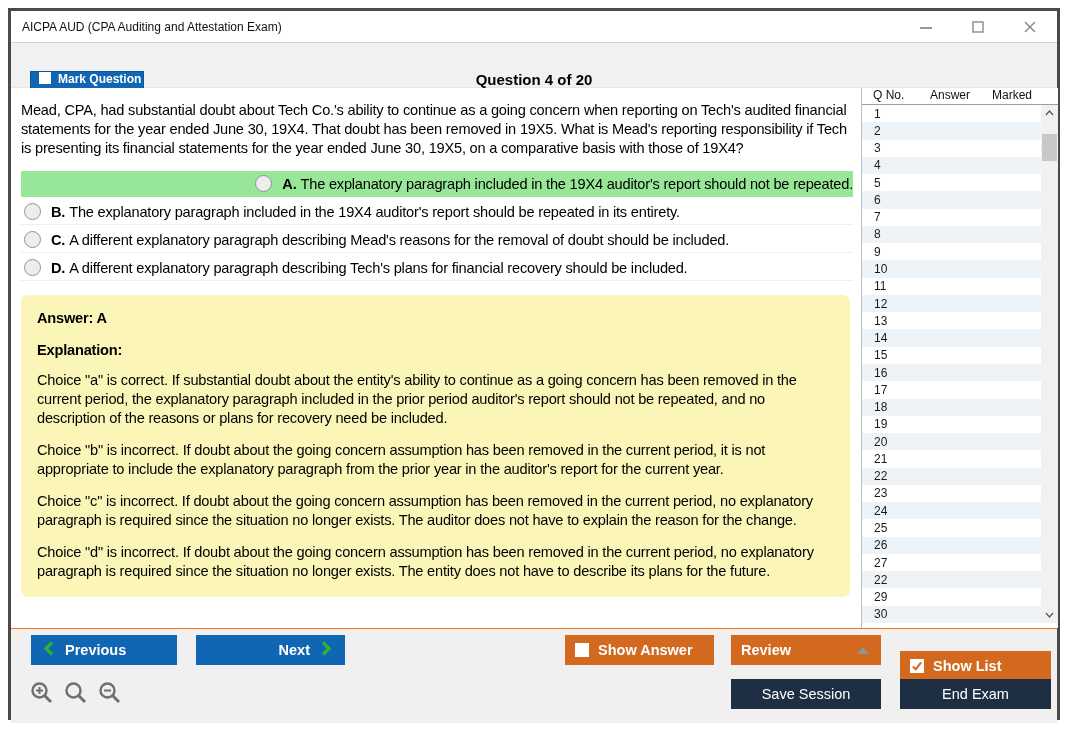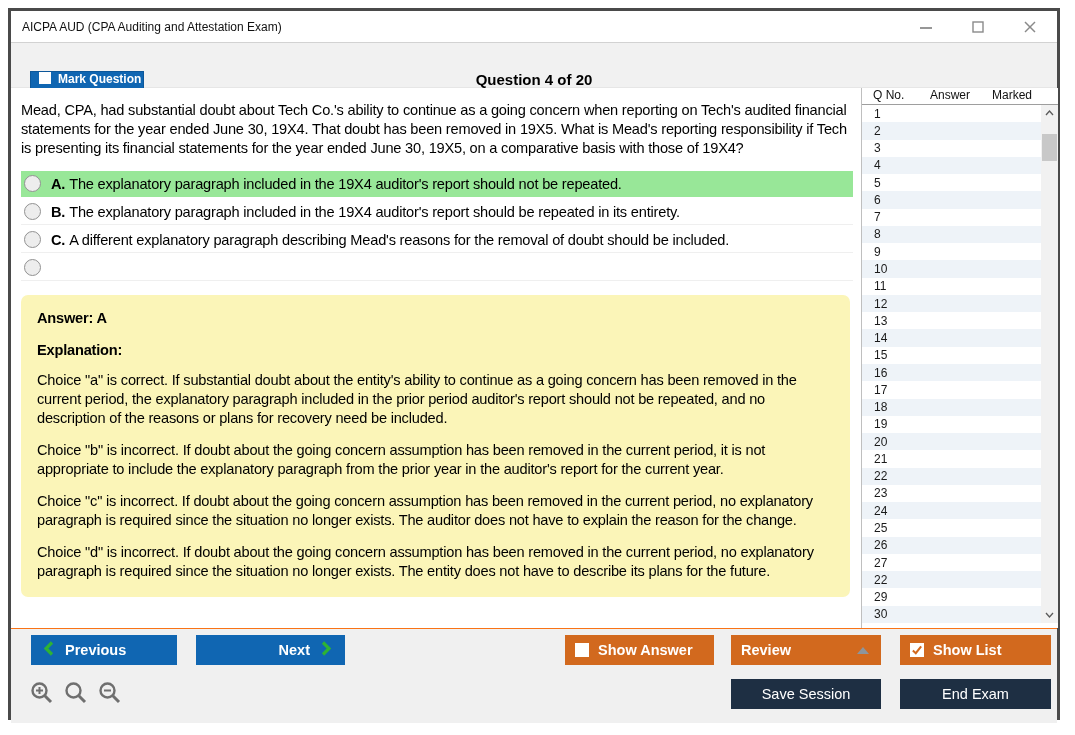--- a/index.html
+++ b/index.html
@@ -43,21 +43,21 @@
   }
   .question-text {
     margin:13px 10px 0 10px; font-size:14.6px; line-height:19px; color:#000;
     letter-spacing:-0.2px; max-width:836px;
   }
   .options { margin:13px 8px 0 10px; }
   .opt {
     display:flex; align-items:center; height:26px; margin-bottom:2px;
     padding-left:3px; border-bottom:1px solid #efefef; cursor:default;
   }
-  .opt.highlighted { background:#98e798; border-bottom:1px solid #98e798; }
+  .opt.highlighted { background:#98e798; border-bottom:1px solid #98e798;justify-content:flex-end; }
   .radio {
     width:17px; height:17px; border-radius:50%; background:#ededed;
     border:1px solid #929292; flex:0 0 17px;
   }
   .opt-text { margin-left:10px; font-size:14.6px; letter-spacing:-0.2px; color:#000; white-space:nowrap; }
   .opt-text b { margin-right:4px; }
 
   .answer-panel {
     margin:14px 11px 0 10px; background:#fbf5b8;
     padding:15px 16px 16px 16px; min-height:292px;border-radius:7px;
@@ -113,21 +113,21 @@
   }
   .btn { position:absolute; height:30px; display:flex; align-items:center; cursor:default; }
   .btn-blue { background:#1066b2; color:#fff; font-weight:bold; font-size:14.5px; }
   .btn-orange { background:#d2691e; color:#fff; font-weight:bold; font-size:14.5px; }
   .btn-navy { background:#1e2f43; color:#fff; font-size:14.5px; justify-content:center; }
 
   .btn-previous { left:20px; top:6px; width:146px; padding-left:13px; gap:11px; }
   .btn-next { left:185px; top:6px; width:149px; justify-content:flex-end; padding-right:14px; gap:11px; }
   .btn-show-answer { left:554px; top:6px; width:149px; padding-left:10px; gap:9px; }
   .btn-review { left:720px; top:6px; width:150px; padding-left:10px; }
-  .btn-show-list { left:889px; top:6px; width:151px; padding-left:10px; gap:9px; }
+  .btn-show-list { left:889px; top:22px; width:151px; padding-left:10px; gap:9px; }
   .btn-save-session { left:720px; top:50px; width:150px; }
   .btn-end-exam { left:889px; top:50px; width:151px; }
 
   .checkbox-white { width:14px; height:14px; background:#ffffff; display:inline-block; }
   .checkbox-checked { width:14px; height:14px; background:#ffffff; display:flex; align-items:center; justify-content:center; }
   .tri-up {
     position:absolute; right:12px; top:12px;
     width:0; height:0; border-left:6px solid transparent; border-right:6px solid transparent;
     border-bottom:7px solid #8d959c;
   }
@@ -180,20 +180,21 @@
         <div class="opt">
           <span class="radio"></span>
           <span class="opt-text"><b>B.</b>The explanatory paragraph included in the 19X4 auditor's report should be repeated in its entirety.</span>
         </div>
         <div class="opt">
           <span class="radio"></span>
           <span class="opt-text"><b>C.</b>A different explanatory paragraph describing Mead's reasons for the removal of doubt should be included.</span>
         </div>
         <div class="opt">
           <span class="radio"></span>
+          <span class="opt-text"><b>D.</b>A different explanatory paragraph describing Tech's plans for financial recovery should be included.</span>
         </div>
       </div>
 
     <div class="answer-panel">
       <div class="ans-head">Answer: A</div>
       <div class="expl-head">Explanation:</div>
       <p>Choice "a" is correct. If substantial doubt about the entity's ability to continue as a going concern has been removed in the current period, the explanatory paragraph included in the prior period auditor's report should not be repeated, and no description of the reasons or plans for recovery need be included.</p>
       <p>Choice "b" is incorrect. If doubt about the going concern assumption has been removed in the current period, it is not appropriate to include the explanatory paragraph from the prior year in the auditor's report for the current year.</p>
       <p>Choice "c" is incorrect. If doubt about the going concern assumption has been removed in the current period, no explanatory paragraph is required since the situation no longer exists. The auditor does not have to explain the reason for the change.</p>
       <p>Choice "d" is incorrect. If doubt about the going concern assumption has been removed in the current period, no explanatory paragraph is required since the situation no longer exists. The entity does not have to describe its plans for the future.</p>

